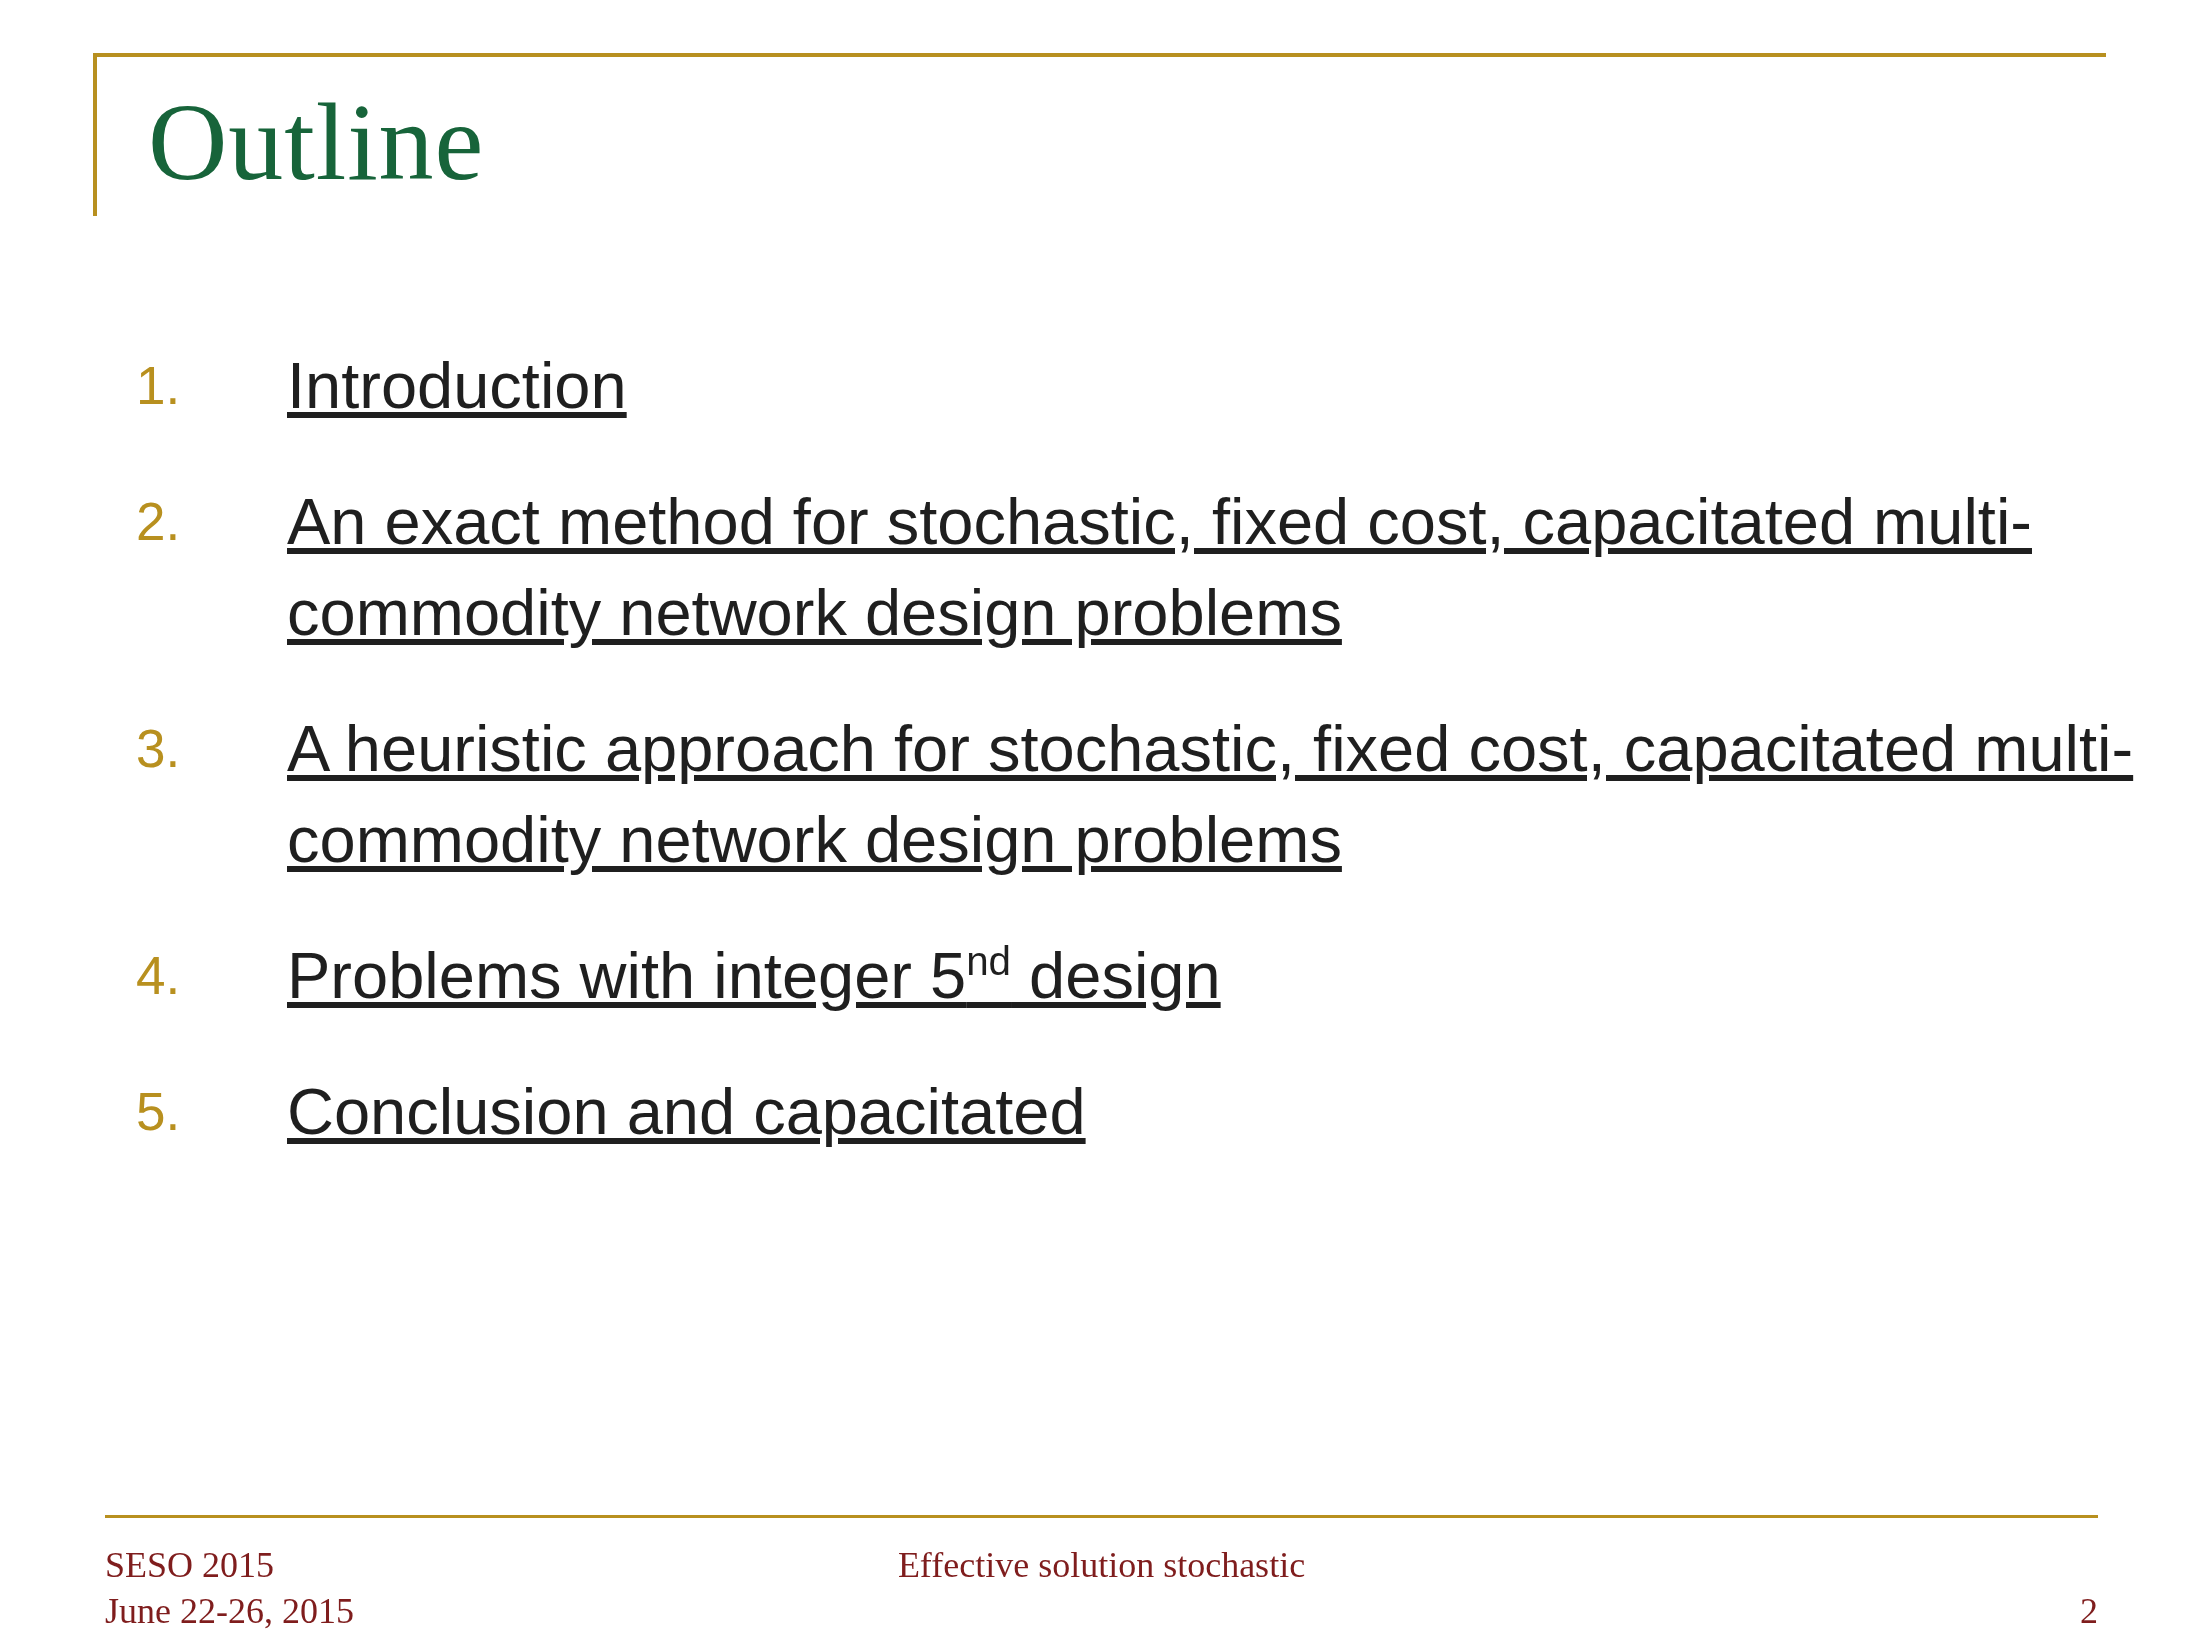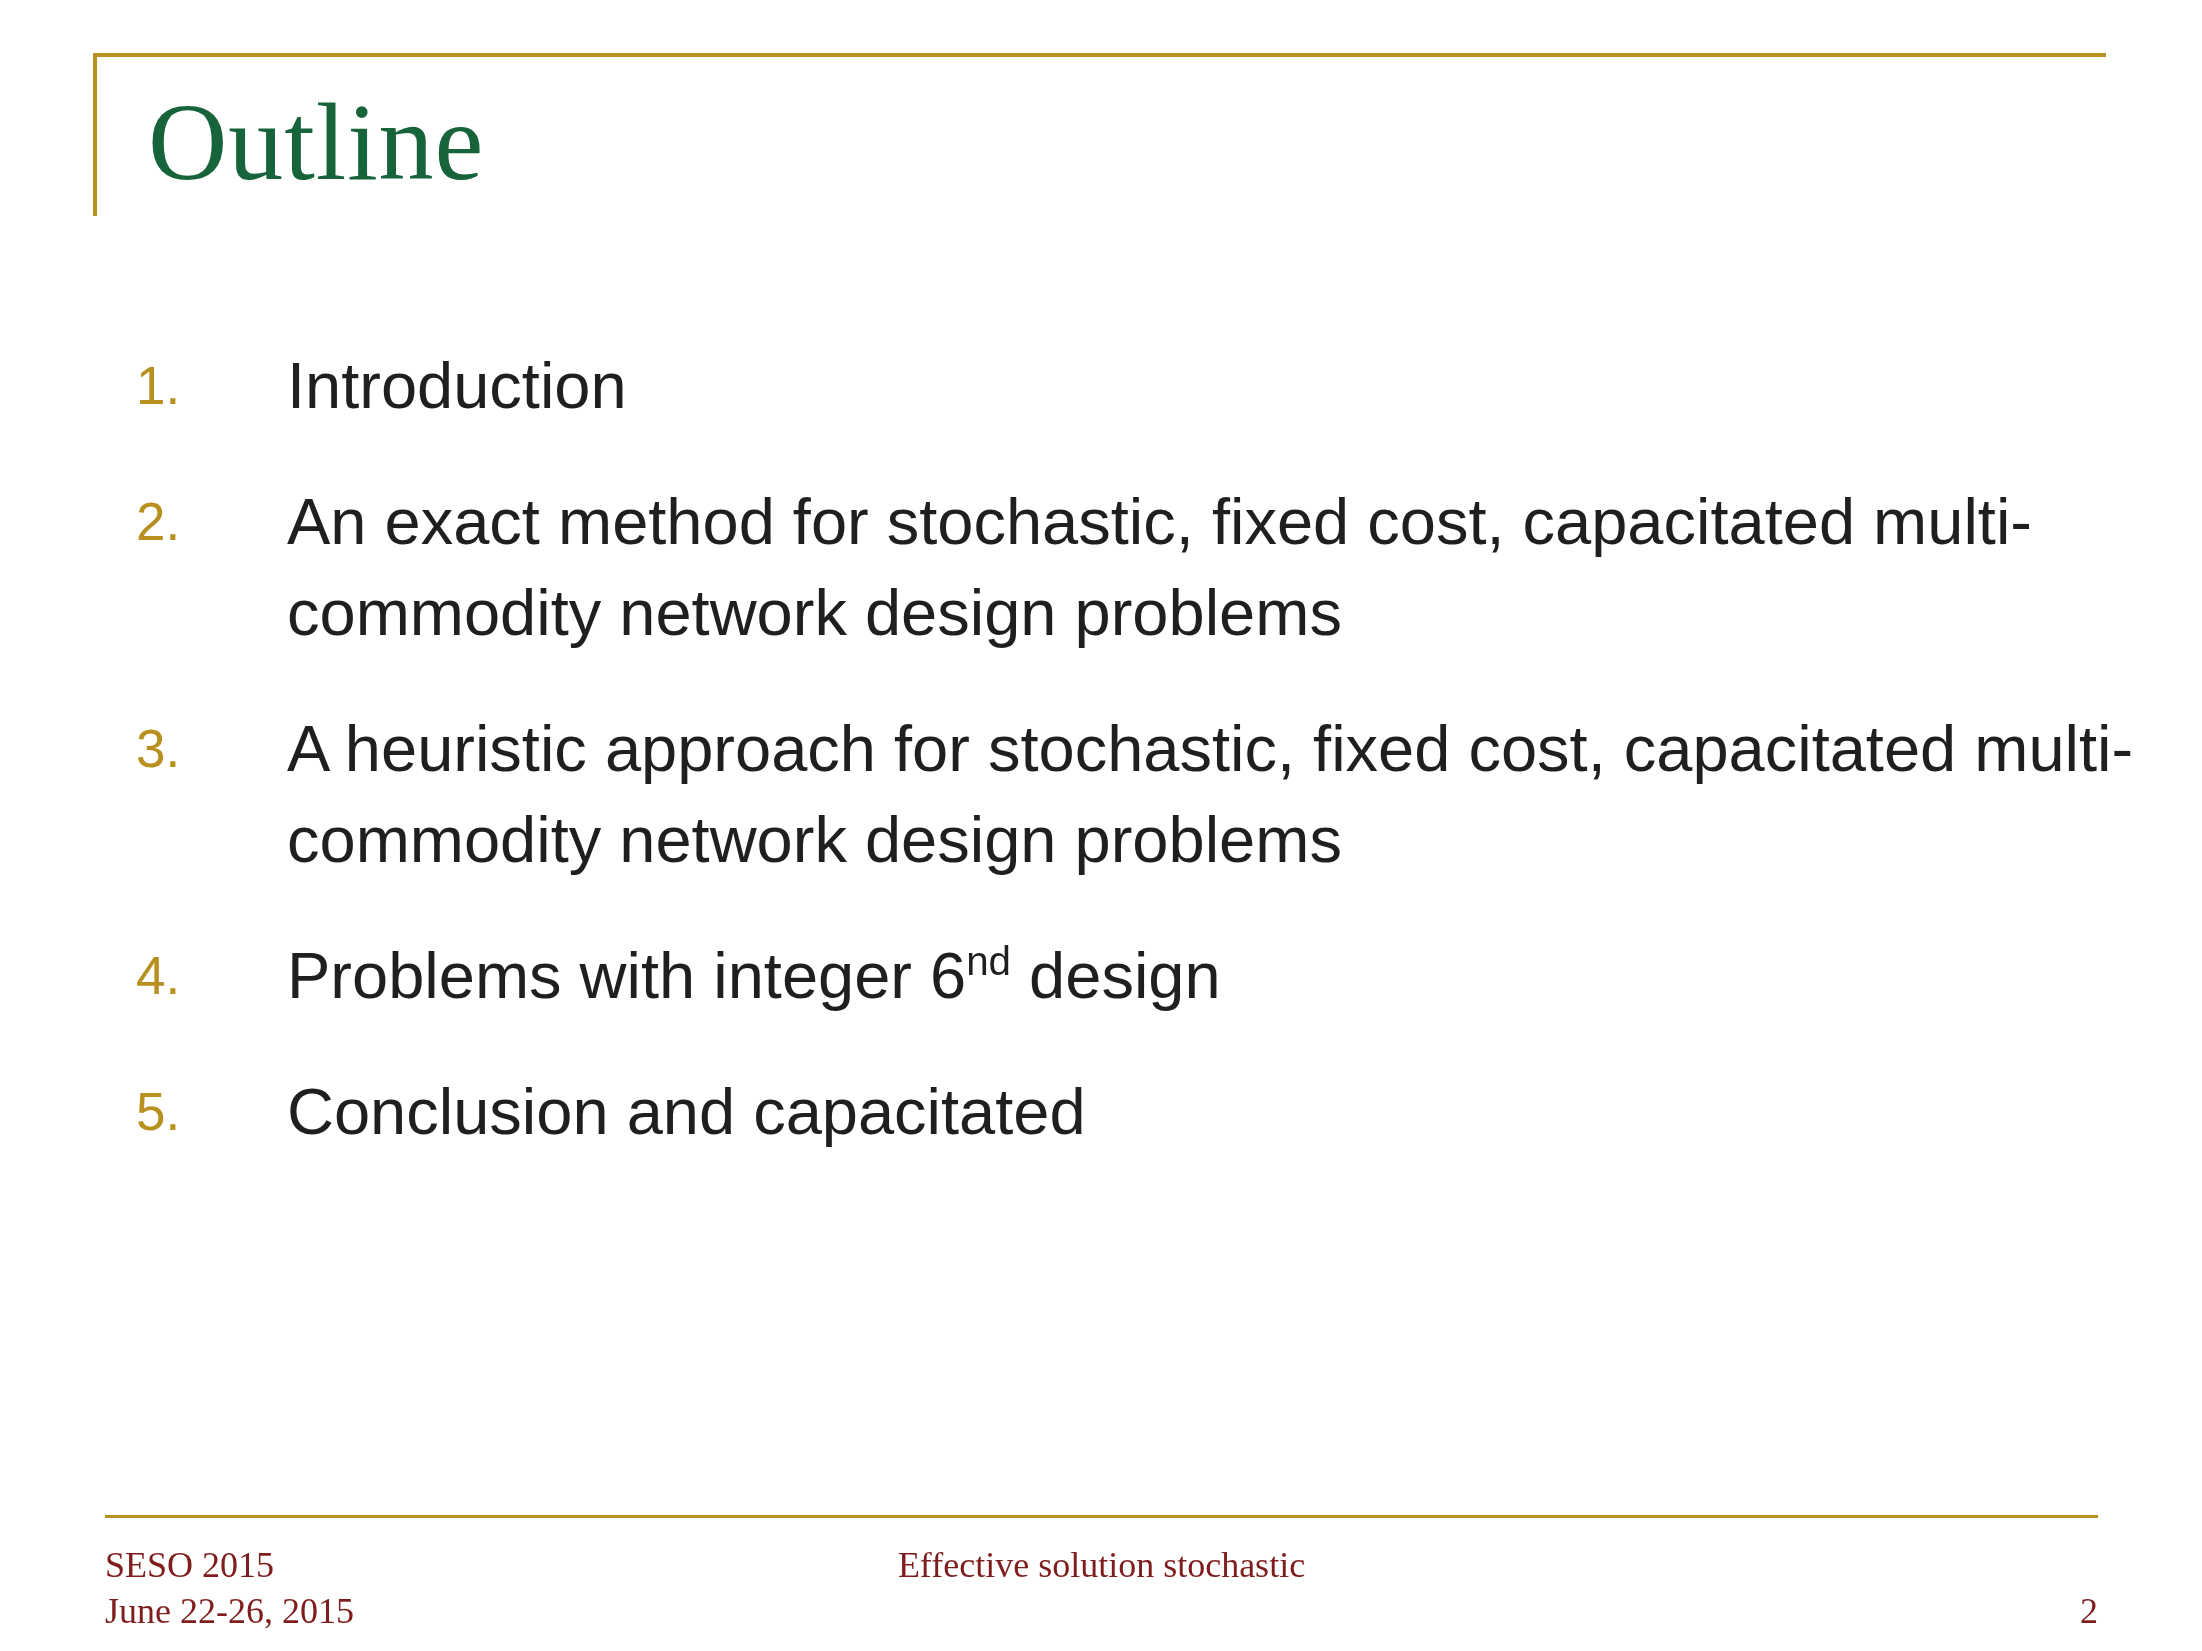--- a/index.html
+++ b/index.html
@@ -61,20 +61,21 @@
     color: var(--gold);
     font-size: 53px;
     line-height: 1.72; 
   }
   .txt {
     flex: 1 1 auto;
     max-width: 1893px;
     color: var(--text);
     font-size: 65px;
     line-height: 1.4;
+    text-decoration: underline;
   }
   .txt sup {
     font-size: 0.62em;
     line-height: 0;
     vertical-align: super;
   }
   .footer-rule {
     position: absolute;
     left: 105px;
     top: 1515px;
@@ -119,21 +120,21 @@
       <span class="txt">An exact method for stochastic, fixed cost, capacitated multi-commodity network design problems</span>
     </div>
 
     <div class="item">
       <span class="num">3.</span>
       <span class="txt">A heuristic approach for stochastic, fixed cost, capacitated multi-commodity network design problems</span>
     </div>
 
     <div class="item">
       <span class="num">4.</span>
-      <span class="txt"><span>Problems with integer 6</span><sup>nd</sup><span> design</span></span>
+      <span class="txt"><span>Problems with integer 5</span><sup>nd</sup><span> design</span></span>
     </div>
 
     <div class="item">
       <span class="num">5.</span>
       <span class="txt">Conclusion and capacitated</span>
     </div>
 
   </div>
 
   <div class="footer-rule"></div>

